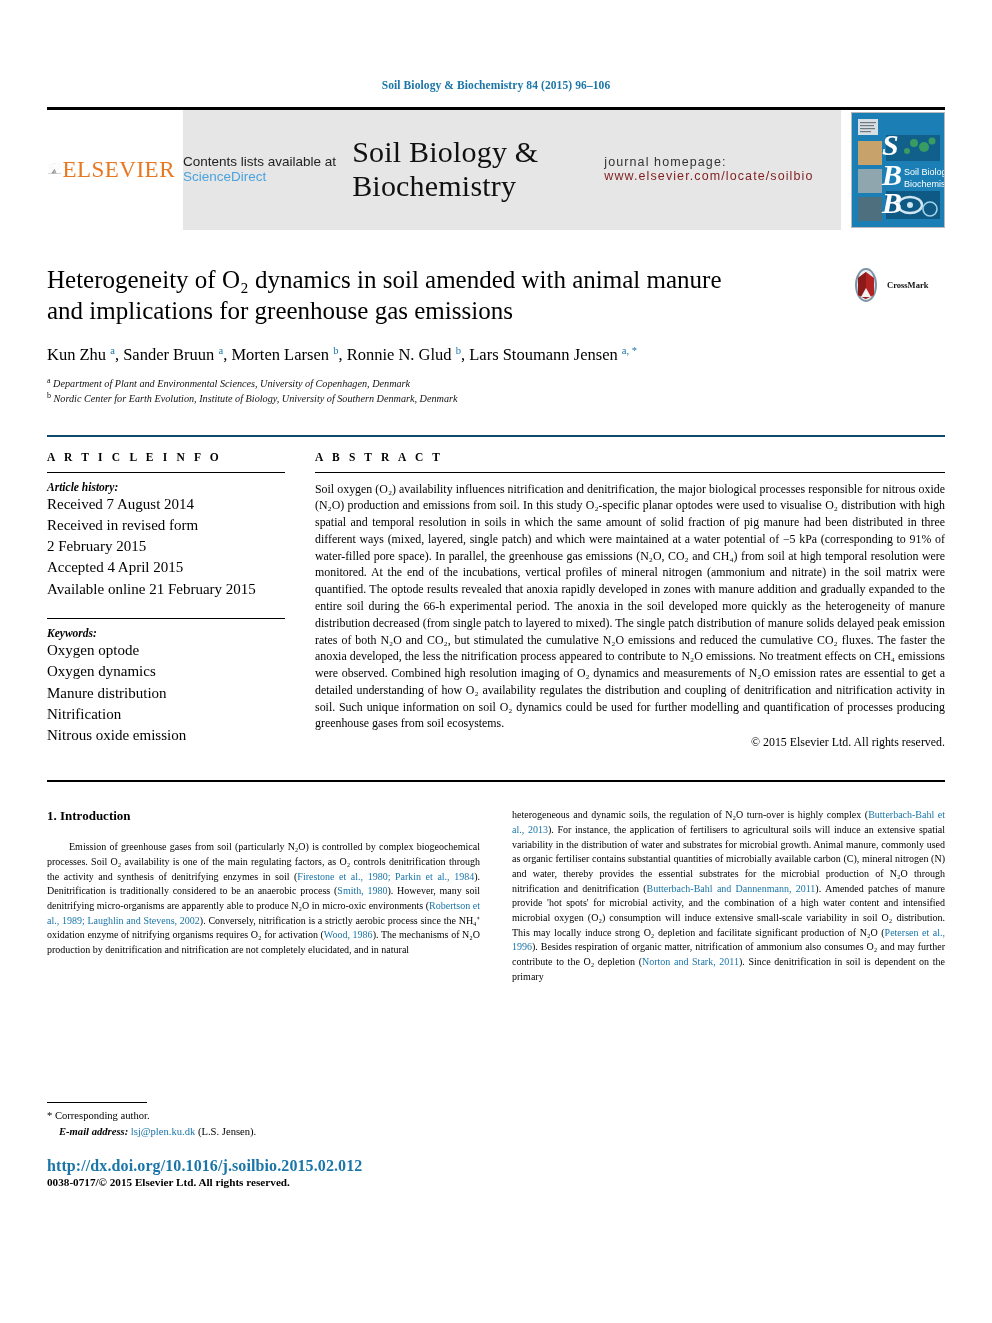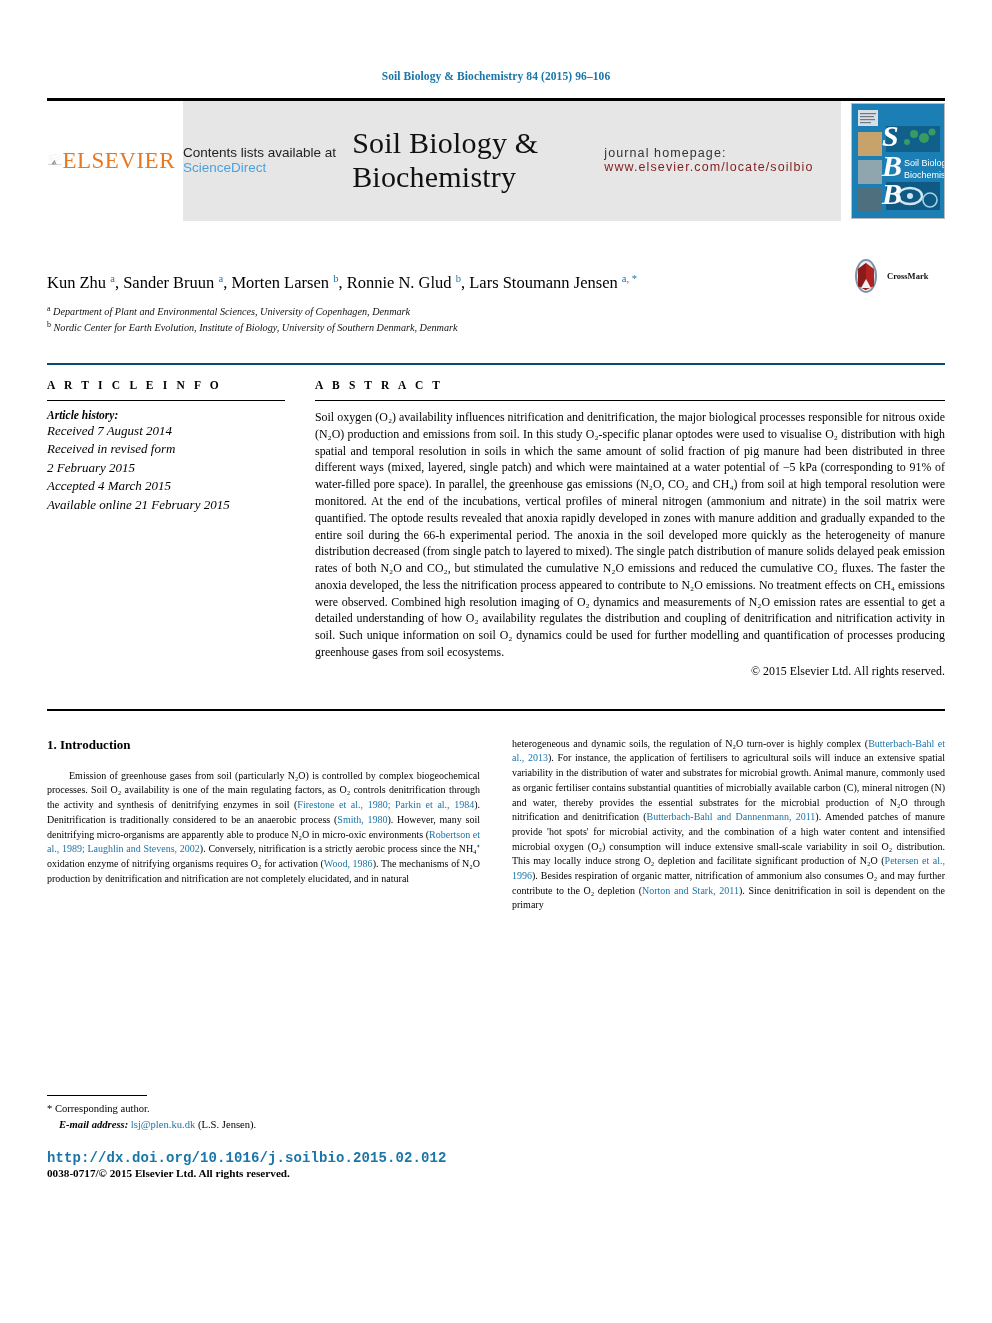--- a/index.html
+++ b/index.html
@@ -14,20 +14,21 @@
     color: #000;
     position: relative;
     overflow: hidden;
   }
   .page {
     width: 992px;
     height: 1217px;
     position: relative;
     box-sizing: border-box;
     padding: 0 47px;
+    margin-top: 9px;
   }
 
   
   .running-head {
     text-align: center;
     color: #1a75a8;
     font-family: "Liberation Serif", serif;
     font-weight: bold;
     font-size: 11.5px;
     letter-spacing: .1px;
@@ -180,23 +181,22 @@
     margin: 9px 0 8px 0;
   }
   .rule.short { width: 238px; }
   .hist-label, .kw-label {
     font-style: italic;
     font-weight: bold;
     font-size: 11.5px;
     margin-bottom: 1px;
   }
   .hist-list, .kw-list {
-    font-size: 13px;
+    font-size: 15px;
     line-height: 1.42;
-    font-style: italic;
   }
   .kw-block { margin-top: 18px; }
   .abstract-body {
     font-size: 11.9px;
     line-height: 1.41;
     text-align: justify;
     color: #000;
   }
   .abstract-copy {
     text-align: right;
@@ -246,25 +246,24 @@
     width: 100px;
     margin-bottom: 5px;
   }
   .fn-line {
     font-size: 10.6px;
     line-height: 1.5;
   }
   .fn-line .em { font-style: italic; font-weight: bold; }
   .doi-block { margin-top: 17px; }
   .doi-line {
-    font-size: 14px;
+    font-size: 16px;
     color: #1a75a8;
     font-weight: bold;
     letter-spacing: .1px;
-    font-family: Liberation Mono, monospace;
   }
   .issn-line {
     font-size: 11.2px;
     font-weight: bold;
     margin-top: 1px;
   }
   sub, sup { line-height: 0; }
 </style>
 </head>
 <body>
@@ -374,20 +373,24 @@
         <g font-family="Liberation Sans, sans-serif" fill="#ffffff" font-size="9">
           <text x="52" y="62">Soil Biology &amp;</text>
           <text x="52" y="74">Biochemistry</text>
         </g>
       </svg>
     </div>
   </div>
 
   <div class="title-block">
     <div class="title-texts">
+      <h1 class="art-title">
+        <span>Heterogeneity of O₂ dynamics in soil amended with animal manure</span><br>
+        <span>and implications for greenhouse gas emissions</span>
+      </h1>
       <div class="authors">
         Kun Zhu <sup>a</sup>, Sander Bruun <sup>a</sup>, Morten Larsen <sup>b</sup>, Ronnie N. Glud <sup>b</sup>, Lars Stoumann Jensen <sup>a,&nbsp;*</sup>
       </div>
       <div class="affils">
         <div><sup>a</sup> <span>Department of Plant and Environmental Sciences, University of Copenhagen, Denmark</span></div>
         <div><sup>b</sup> <span>Nordic Center for Earth Evolution, Institute of Biology, University of Southern Denmark, Denmark</span></div>
       </div>
     </div>
     <div class="crossmark">
       <svg width="34" height="34" viewBox="0 0 34 34">
@@ -402,22 +405,33 @@
 
   <div class="info-abstract">
     <div class="col-info">
       <div class="sec-head">A R T I C L E  I N F O</div>
       <div class="rule short"></div>
       <div class="hist-label">Article history:</div>
       <div class="hist-list">
         <div>Received 7 August 2014</div>
         <div>Received in revised form</div>
         <div>2 February 2015</div>
-        <div>Accepted 4 March 2015</div>
+        <div>Accepted 4 April 2015</div>
         <div>Available online 21 February 2015</div>
+      </div>
+      <div class="kw-block">
+        <div class="rule short"></div>
+        <div class="kw-label">Keywords:</div>
+        <div class="kw-list">
+          <div>Oxygen optode</div>
+          <div>Oxygen dynamics</div>
+          <div>Manure distribution</div>
+          <div>Nitrification</div>
+          <div>Nitrous oxide emission</div>
+        </div>
       </div>
     </div>
 
     <div class="col-abstract">
       <div class="sec-head">A B S T R A C T</div>
       <div class="rule"></div>
       <div class="abstract-body">Soil oxygen (O₂) availability influences nitrification and denitrification, the major biological processes responsible for nitrous oxide (N₂O) production and emissions from soil. In this study O₂-specific planar optodes were used to visualise O₂ distribution with high spatial and temporal resolution in soils in which the same amount of solid fraction of pig manure had been distributed in three different ways (mixed, layered, single patch) and which were maintained at a water potential of −5 kPa (corresponding to 91% of water-filled pore space). In parallel, the greenhouse gas emissions (N₂O, CO₂ and CH₄) from soil at high temporal resolution were monitored. At the end of the incubations, vertical profiles of mineral nitrogen (ammonium and nitrate) in the soil matrix were quantified. The optode results revealed that anoxia rapidly developed in zones with manure addition and gradually expanded to the entire soil during the 66-h experimental period. The anoxia in the soil developed more quickly as the heterogeneity of manure distribution decreased (from single patch to layered to mixed). The single patch distribution of manure solids delayed peak emission rates of both N₂O and CO₂, but stimulated the cumulative N₂O emissions and reduced the cumulative CO₂ fluxes. The faster the anoxia developed, the less the nitrification process appeared to contribute to N₂O emissions. No treatment effects on CH₄ emissions were observed. Combined high resolution imaging of O₂ dynamics and measurements of N₂O emission rates are essential to get a detailed understanding of how O₂ availability regulates the distribution and coupling of denitrification and nitrification activity in soil. Such unique information on soil O₂ dynamics could be used for further modelling and quantification of processes producing greenhouse gases from soil ecosystems.</div>
       <div class="abstract-copy">© 2015 Elsevier Ltd. All rights reserved.</div>
     </div>
   </div>

